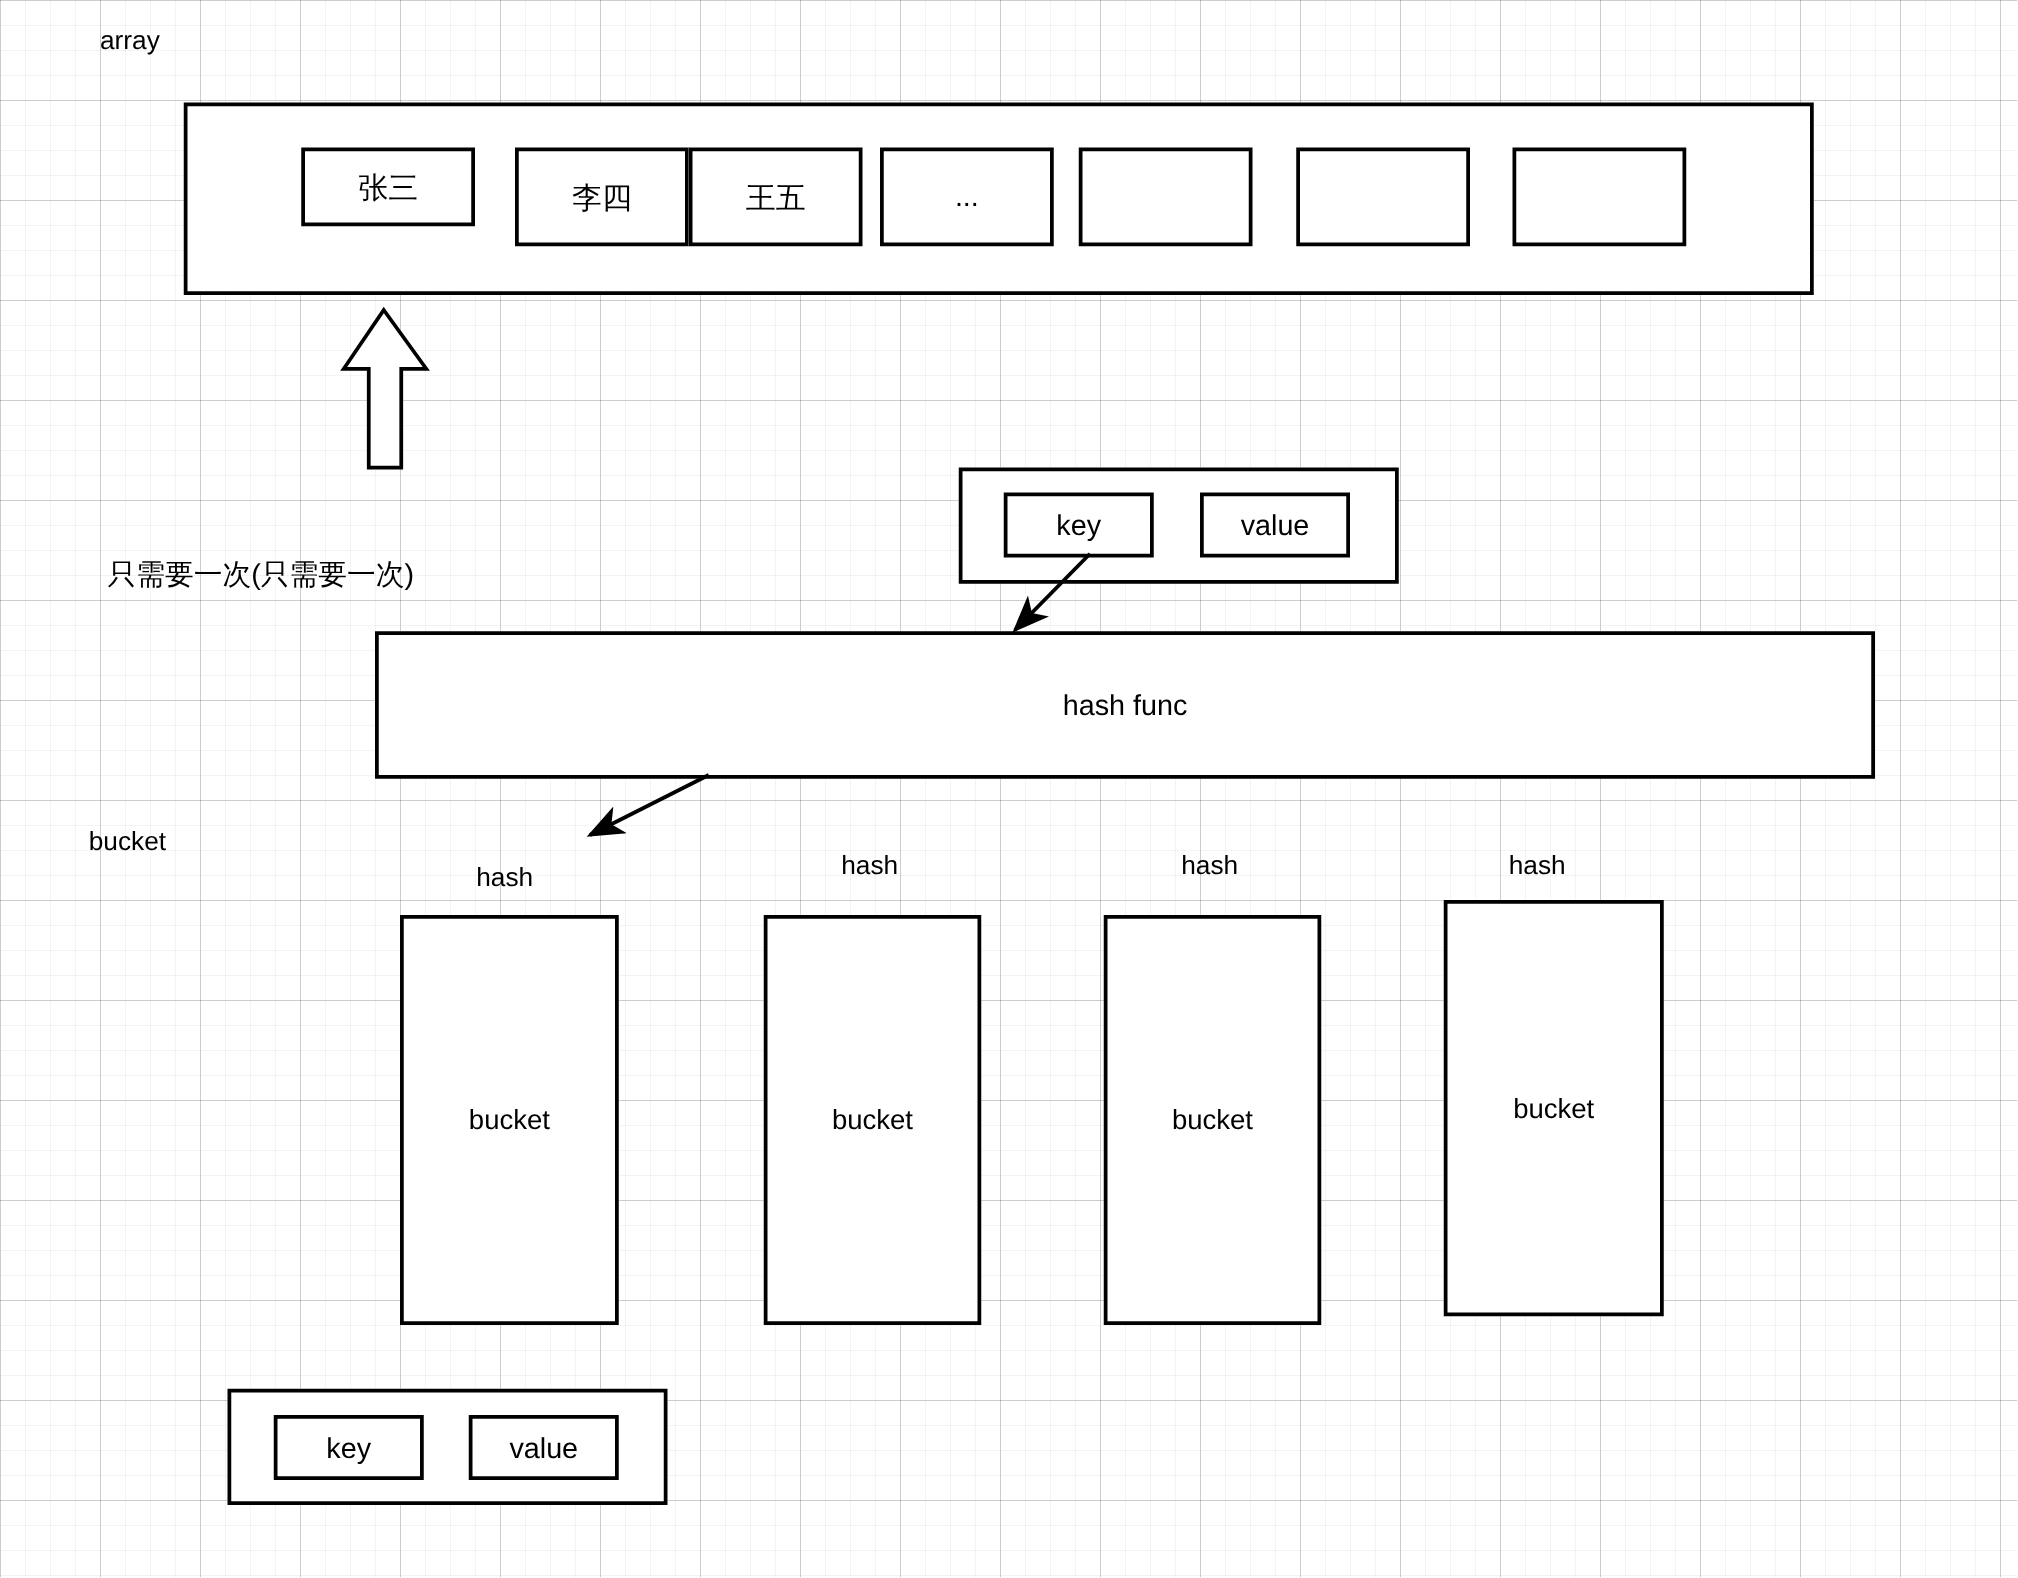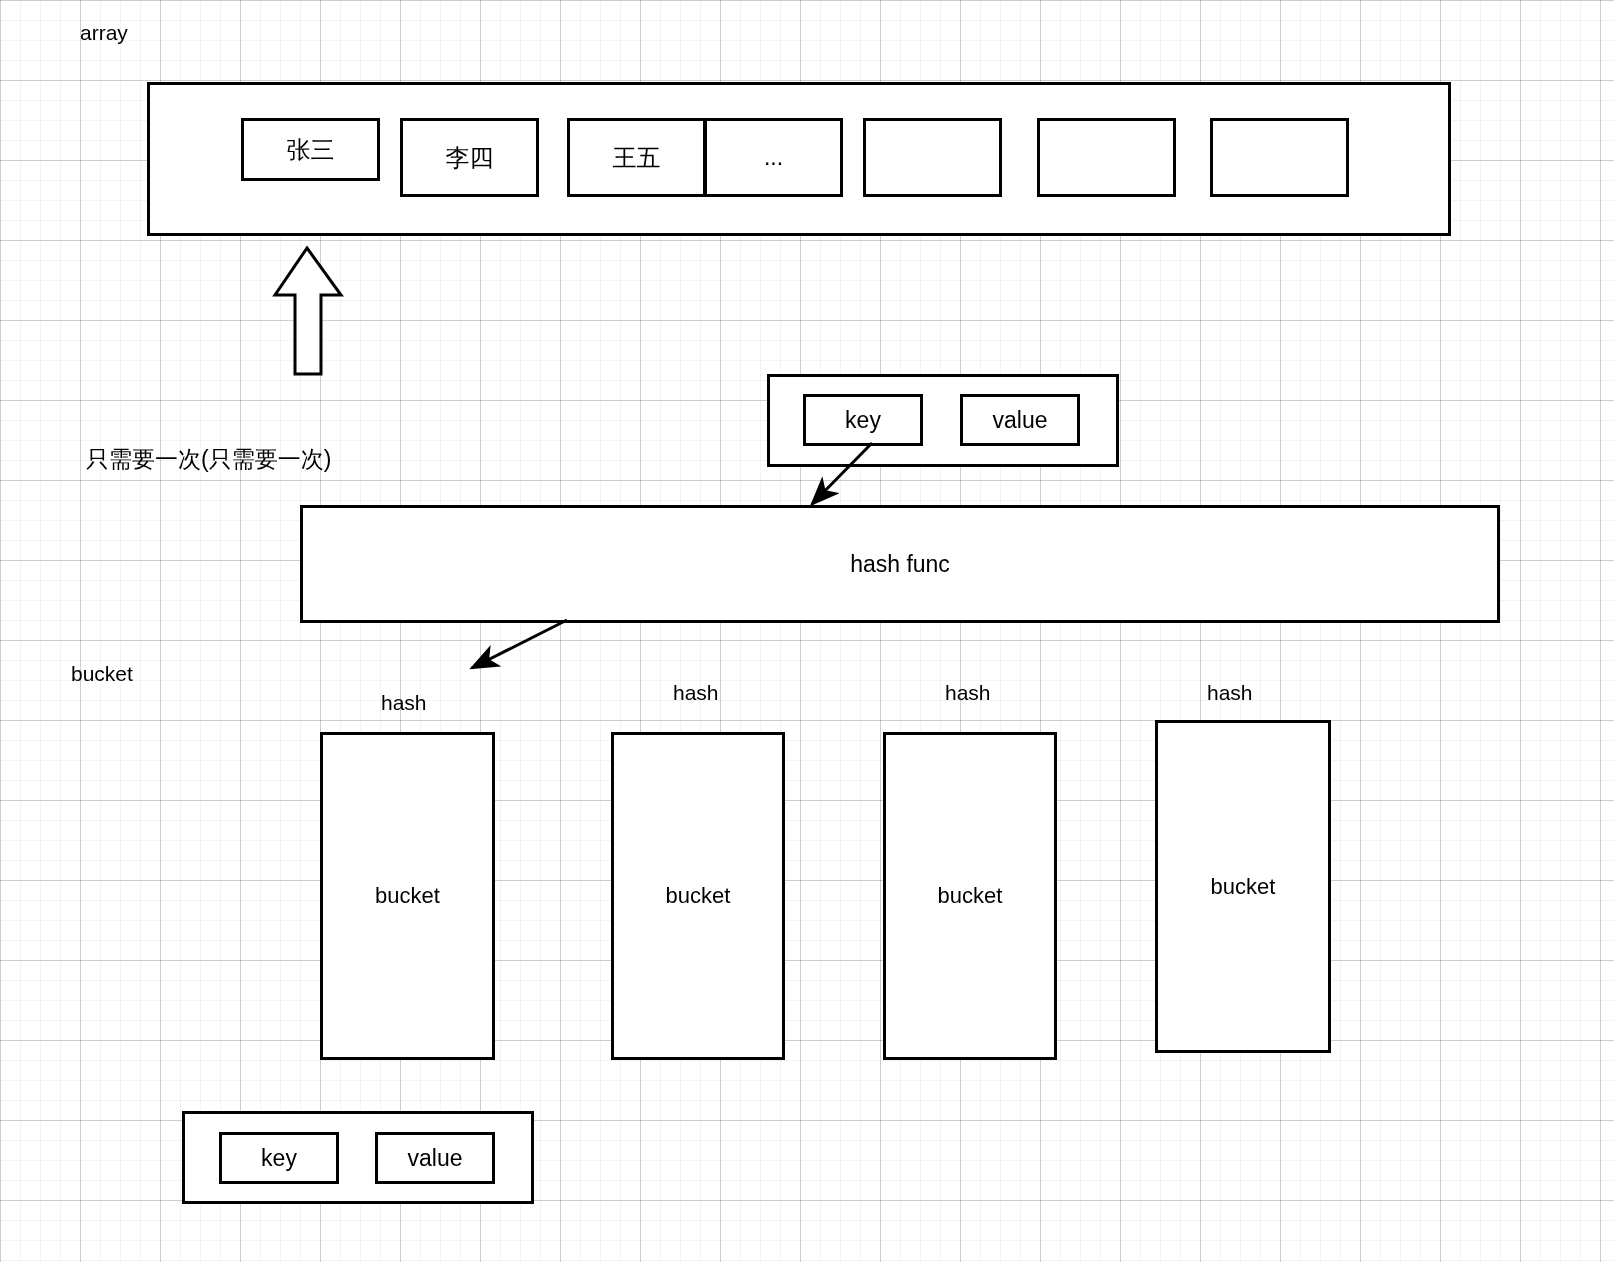--- a/index.html
+++ b/index.html
@@ -94,22 +94,22 @@
 </head>
 <body>
 
 <div id="canvas">
 
   <div class="lbl" style="left:80px; top:22px;">array</div>
 
   <div class="box" style="left:147px; top:82px; width:1304px; height:154px;"></div>
 
   <div class="cell cell-lg" style="left:241px; top:118px; width:139px; height:63px;">张三</div>
-  <div class="cell cell-lg" style="left:400px; top:118px; width:139px; height:79px;">李四</div>
-  <div class="cell cell-lg" style="left:567px; top:118px; width:139px; height:79px;">王五</div>
+  <div class="cell cell-lg" style="left:412px; top:118px; width:139px; height:79px;">李四</div>
+  <div class="cell cell-lg" style="left:551px; top:118px; width:139px; height:79px;">王五</div>
   <div class="cell" style="left:704px; top:118px; width:139px; height:79px;">...</div>
   <div class="cell" style="left:863px; top:118px; width:139px; height:79px;"></div>
   <div class="cell" style="left:1037px; top:118px; width:139px; height:79px;"></div>
   <div class="cell" style="left:1210px; top:118px; width:139px; height:79px;"></div>
 
   <div class="lbl-cn" style="left:86px; top:448px;">只需要一次(只需要一次)</div>
 
   <div class="kvwrap" style="left:767px; top:374px; width:352px; height:93px;"></div>
   <div class="cell" style="left:803px; top:394px; width:120px; height:52px;">key</div>
   <div class="cell" style="left:960px; top:394px; width:120px; height:52px;">value</div>

